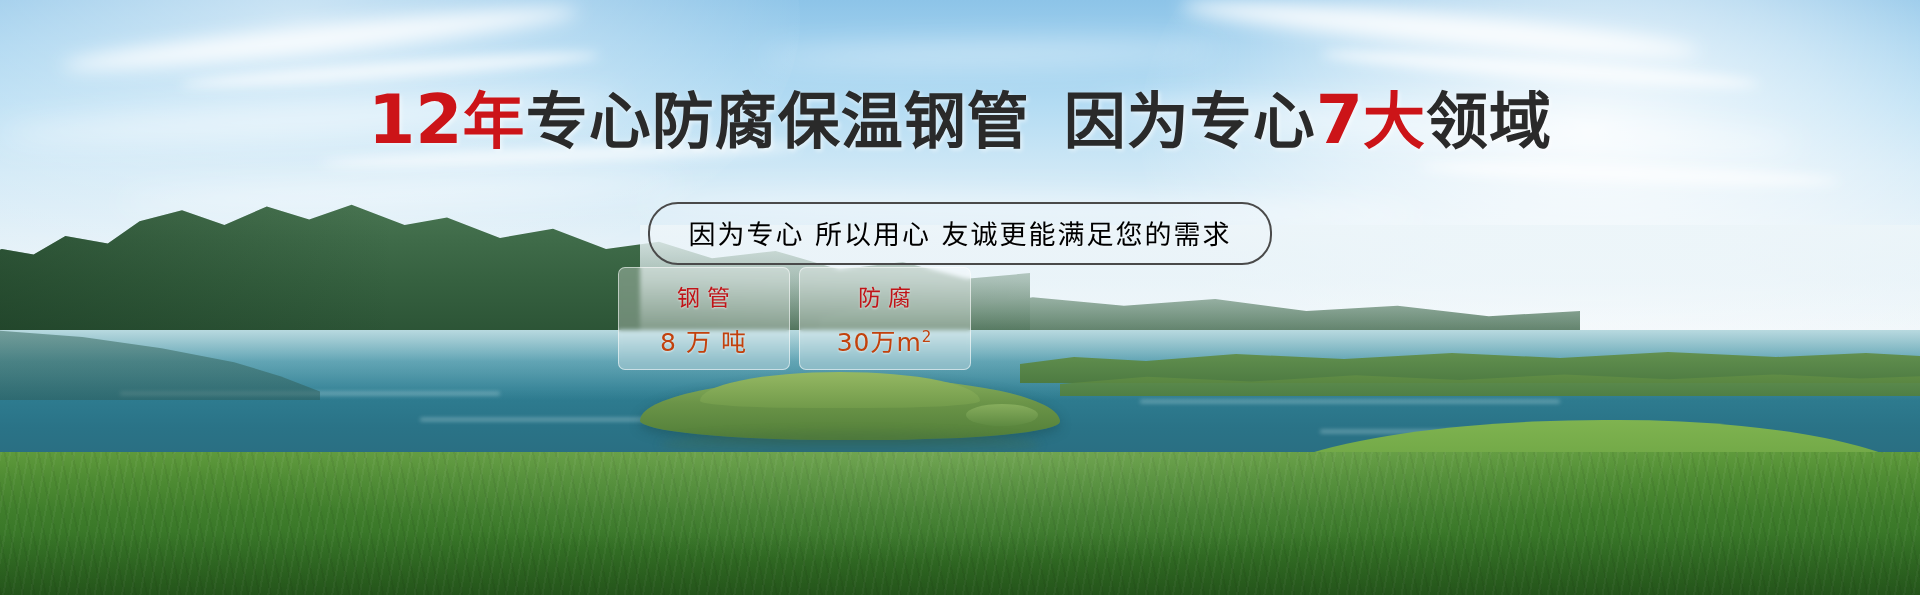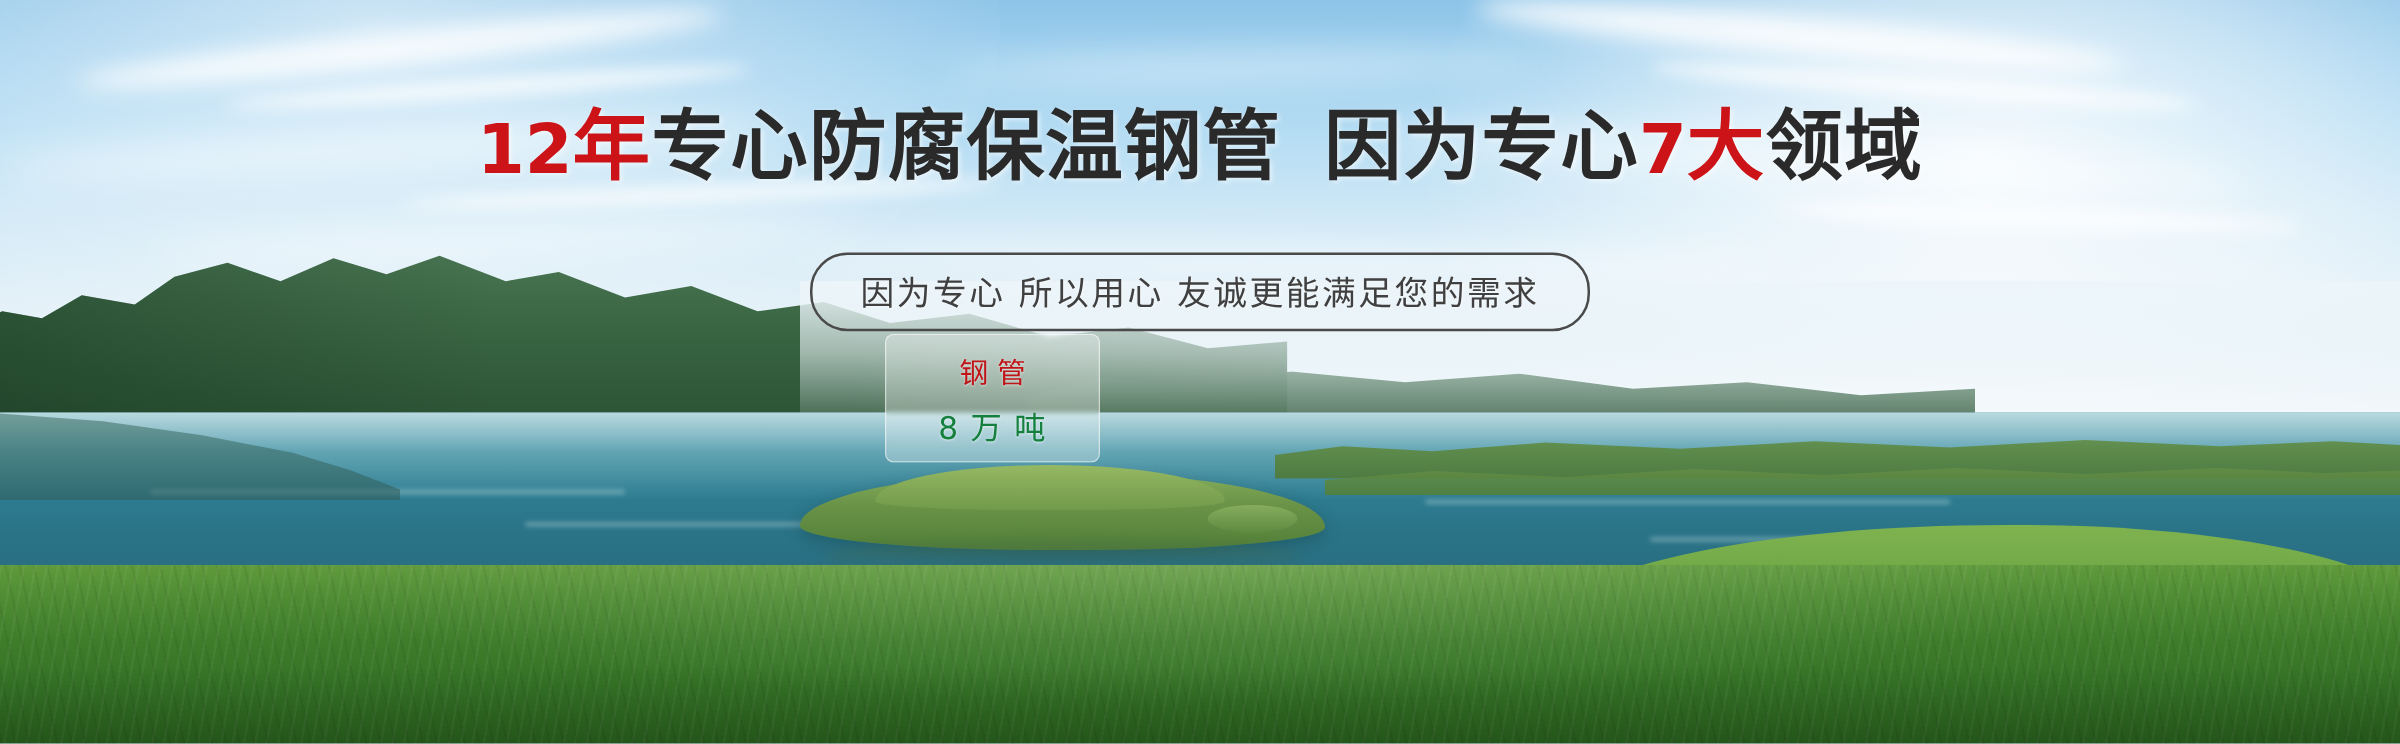--- a/index.html
+++ b/index.html
@@ -215,39 +215,39 @@
     white-space:nowrap;
     font-size:62px;
     font-weight:bold;
     letter-spacing:1px;
     line-height:1;
     color:#2a2a2a;
     text-shadow:2px 2px 4px rgba(255,255,255,.55);
   }
   .headline .num{
     color:#cc1418;
-    font-size:55px;
+    font-size:68px;
     letter-spacing:0;
     text-shadow:2px 2px 4px rgba(255,255,255,.5);
   }
   .headline .red{
     color:#cc1418;
   }
   .headline .gap{ display:inline-block; width:34px; }
 
   .subtitle-wrap{
     position:absolute; top:202px; left:0; width:1920px;
     display:flex; justify-content:center;
   }
   .subtitle{
     border:2px solid #4a4a4a;
     border-radius:30px;
     padding:9px 38px 11px;
     font-size:27px;
-    color:#404040;
+    color:#000000;
     letter-spacing:2px;
     white-space:nowrap;
     background:rgba(255,255,255,.06);
     text-shadow:1px 1px 2px rgba(255,255,255,.5);
   }
 
   
   .stats{
     position:absolute; top:267px; left:0; width:1588px;
     display:flex; justify-content:center; gap:9px;
@@ -265,21 +265,21 @@
   .stat-label{
     font-size:23px;
     color:#c01418;
     letter-spacing:7px;
     text-indent:7px;
     font-weight:500;
     text-shadow:0 1px 2px rgba(255,255,255,.6);
   }
   .stat-value{
     font-size:25px;
-    color:#15803d;
+    color:#c2410c;
     letter-spacing:1px;
     text-shadow:0 1px 2px rgba(255,255,255,.6);
   }
   .stat-value sup{ font-size:15px; vertical-align:super; }
 </style>
 </head>
 <body>
 
 <div class="banner">
 
@@ -335,18 +335,22 @@
       <div class="subtitle">因为专心 所以用心  友诚更能满足您的需求</div>
     </div>
 
     <div class="stats">
 
       <div class="stat-card">
         <div class="stat-label">钢管</div>
         <div class="stat-value"><span>8 万 吨</span></div>
       </div>
 
+      <div class="stat-card">
+        <div class="stat-label">防腐</div>
+        <div class="stat-value"><span>30万m</span><sup>2</sup></div>
+      </div>
 
 
     </div>
 
   </div>
 </div>
 
 </body></html>

